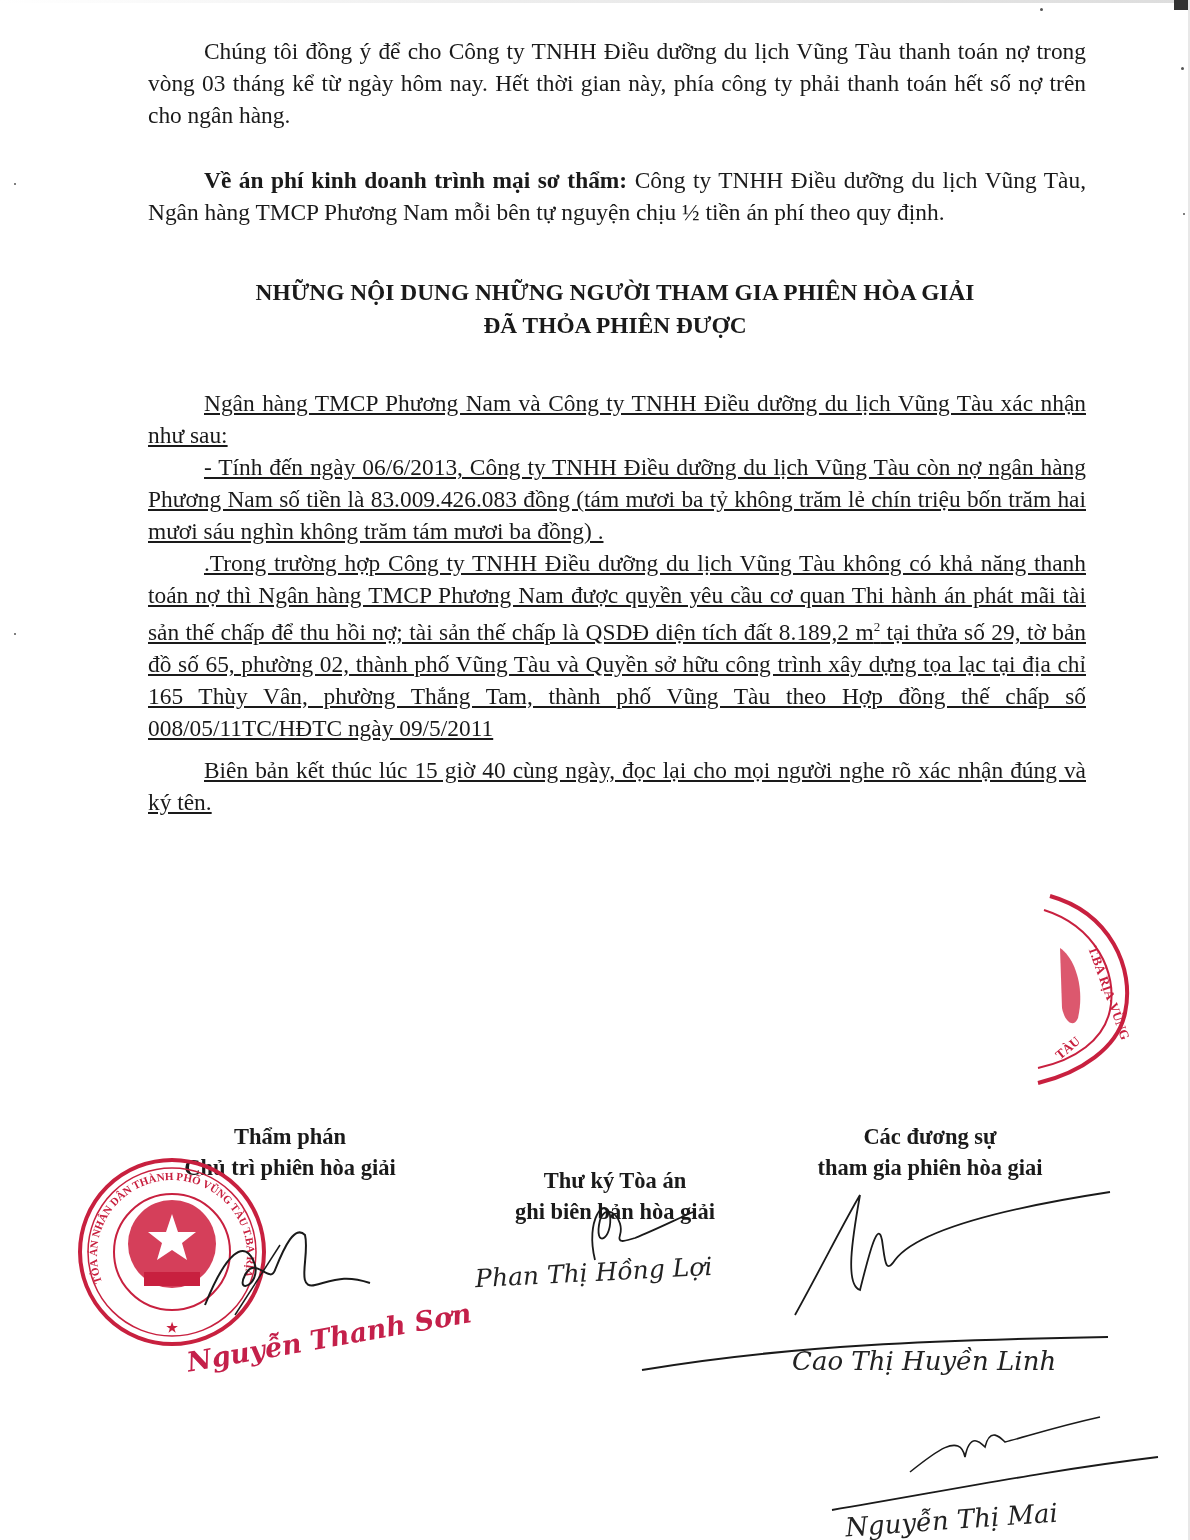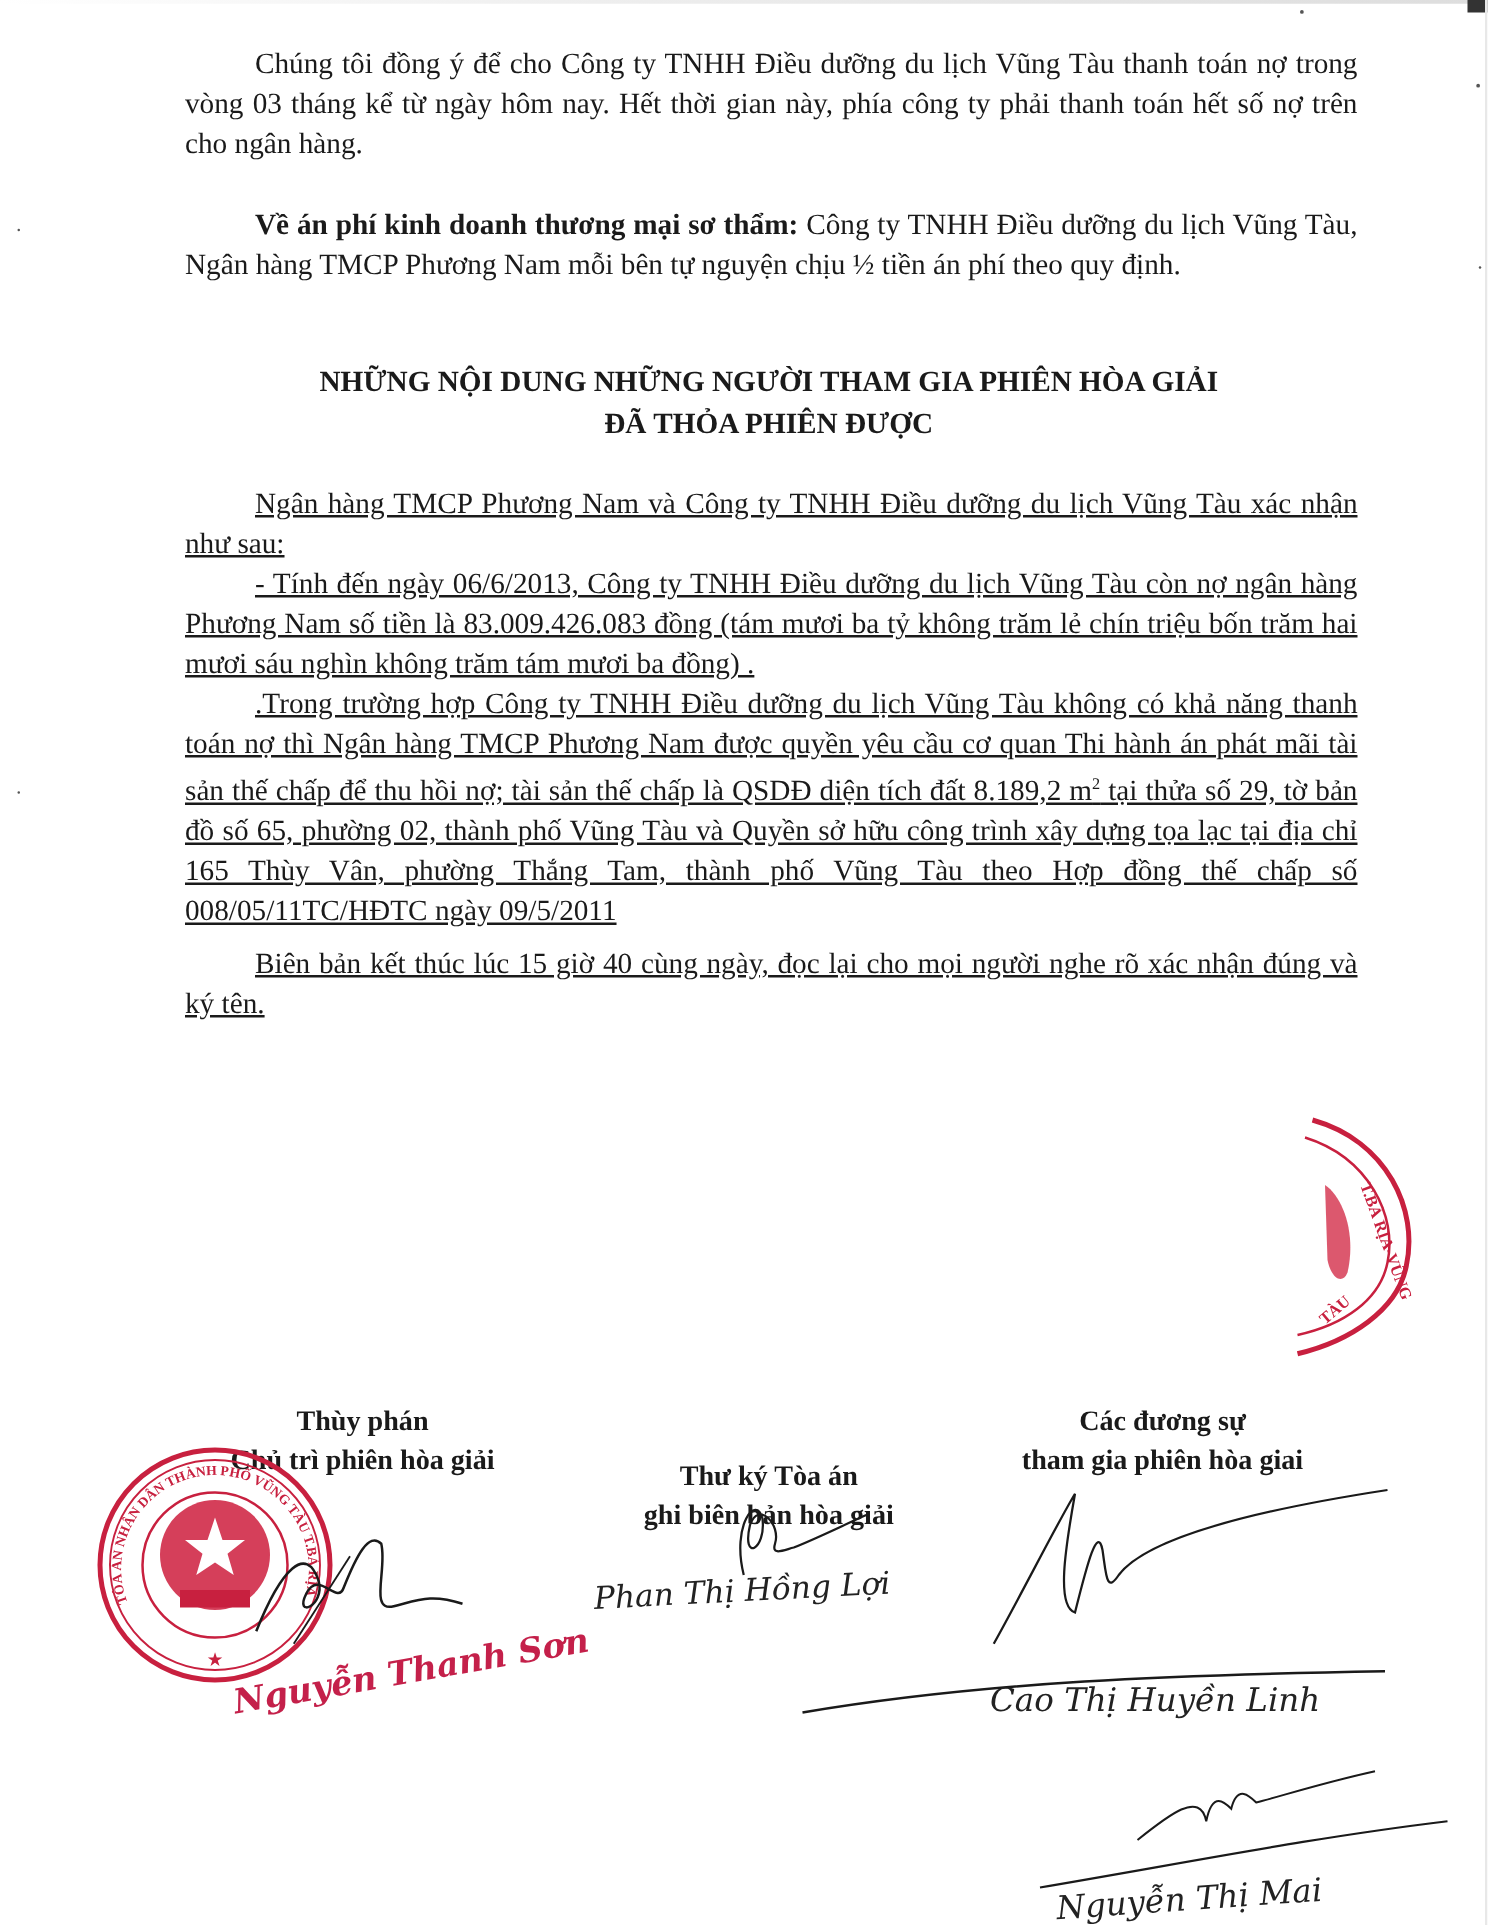--- a/index.html
+++ b/index.html
@@ -53,25 +53,25 @@
   <div class="speck" style="left:1183px;top:213px;width:2px;height:2px;"></div>
   <div class="speck" style="left:14px;top:183px;width:2px;height:2px;"></div>
   <div class="speck" style="left:14px;top:633px;width:2px;height:2px;"></div>
 
   <div class="text-block" style="top:35px;">
     <p class="para indent">Chúng tôi đồng ý để cho Công ty TNHH Điều dưỡng du lịch Vũng Tàu thanh toán nợ trong vòng 03 tháng kể từ ngày hôm nay. Hết thời gian này, phía công ty phải thanh toán hết số nợ trên cho ngân hàng.</p>
   </div>
 
   <div class="text-block" style="top:164px;">
     <p class="para indent">
-      <span class="bold">Về án phí kinh doanh thương mại sơ thẩm:</span><span> Công ty TNHH Điều dưỡng du lịch Vũng Tàu, Ngân hàng TMCP Phương Nam mỗi bên tự nguyện chịu ½ tiền án phí theo quy định.</span>
+      <span class="bold">Về án phí kinh doanh trình mại sơ thẩm:</span><span> Công ty TNHH Điều dưỡng du lịch Vũng Tàu, Ngân hàng TMCP Phương Nam mỗi bên tự nguyện chịu ½ tiền án phí theo quy định.</span>
     </p>
   </div>
 
-  <div class="heading" style="top:290px;left:100px;width:1030px;text-align:center;">
+  <div class="heading" style="top:276px;left:100px;width:1030px;text-align:center;">
     <div>NHỮNG NỘI DUNG NHỮNG NGƯỜI THAM GIA PHIÊN HÒA GIẢI</div>
     <div>ĐÃ THỎA PHIÊN ĐƯỢC</div>
   </div>
 
   <div class="text-block" style="top:387px;text-decoration:underline;">
     <p class="para indent">Ngân hàng TMCP Phương Nam và Công ty TNHH Điều dưỡng du lịch Vũng Tàu xác nhận như sau:</p>
     <p class="para indent">- Tính đến ngày 06/6/2013, Công ty TNHH Điều dưỡng du lịch Vũng Tàu còn nợ ngân hàng Phương Nam số tiền là 83.009.426.083 đồng (tám mươi ba tỷ không trăm lẻ chín triệu bốn trăm hai mươi sáu nghìn không trăm tám mươi ba đồng) .</p>
     <p class="para indent">
       <span>.Trong trường hợp Công ty TNHH Điều dưỡng du lịch Vũng Tàu không có khả năng thanh toán nợ thì Ngân hàng TMCP Phương Nam được quyền yêu cầu cơ quan Thi hành án phát mãi tài sản thế chấp để thu hồi nợ; tài sản thế chấp là QSDĐ diện tích đất 8.189,2 m</span><sup style="font-size:13px;">2</sup><span> tại thửa số 29, tờ bản đồ số 65, phường 02, thành phố Vũng Tàu và Quyền sở hữu công trình xây dựng tọa lạc tại địa chỉ 165 Thùy Vân, phường Thắng Tam, thành phố Vũng Tàu theo Hợp đồng thế chấp số 008/05/11TC/HĐTC ngày 09/5/2011</span>
     </p>
@@ -80,21 +80,21 @@
 
   <svg width="110" height="200" style="left:1030px;top:888px;">
     <path d="M20 8 C 80 25, 105 80, 95 125 C 88 160, 50 185, 8 195" fill="none" stroke="#c8203f" stroke-width="4"></path>
     <path d="M14 22 C 65 38, 88 85, 80 122 C 74 152, 45 172, 8 180" fill="none" stroke="#c8203f" stroke-width="2"></path>
     <path d="M30 60 C 45 70, 55 100, 48 130 C 44 140, 35 135, 32 120 Z" fill="#d63b55" opacity="0.85"></path>
     <text x="58" y="60" font-size="13" fill="#c8203f" font-weight="bold" transform="rotate(70 58 60)">T.BÀ RỊA-VŨNG</text>
     <text x="30" y="172" font-size="13" fill="#c8203f" font-weight="bold" transform="rotate(-40 30 172)">TÀU</text>
   </svg>
 
   <div class="sig-col" style="left:100px;top:1121px;width:380px;">
-    <div>Thùy phán</div>
+    <div>Thẩm phán</div>
     <div>Chủ trì phiên hòa giải</div>
   </div>
   <div class="sig-col" style="left:460px;top:1165px;width:310px;">
     <div>Thư ký Tòa án</div>
     <div>ghi biên bản hòa giải</div>
   </div>
   <div class="sig-col" style="left:770px;top:1121px;width:320px;">
     <div>Các đương sự</div>
     <div>tham gia phiên hòa giai</div>
   </div>

